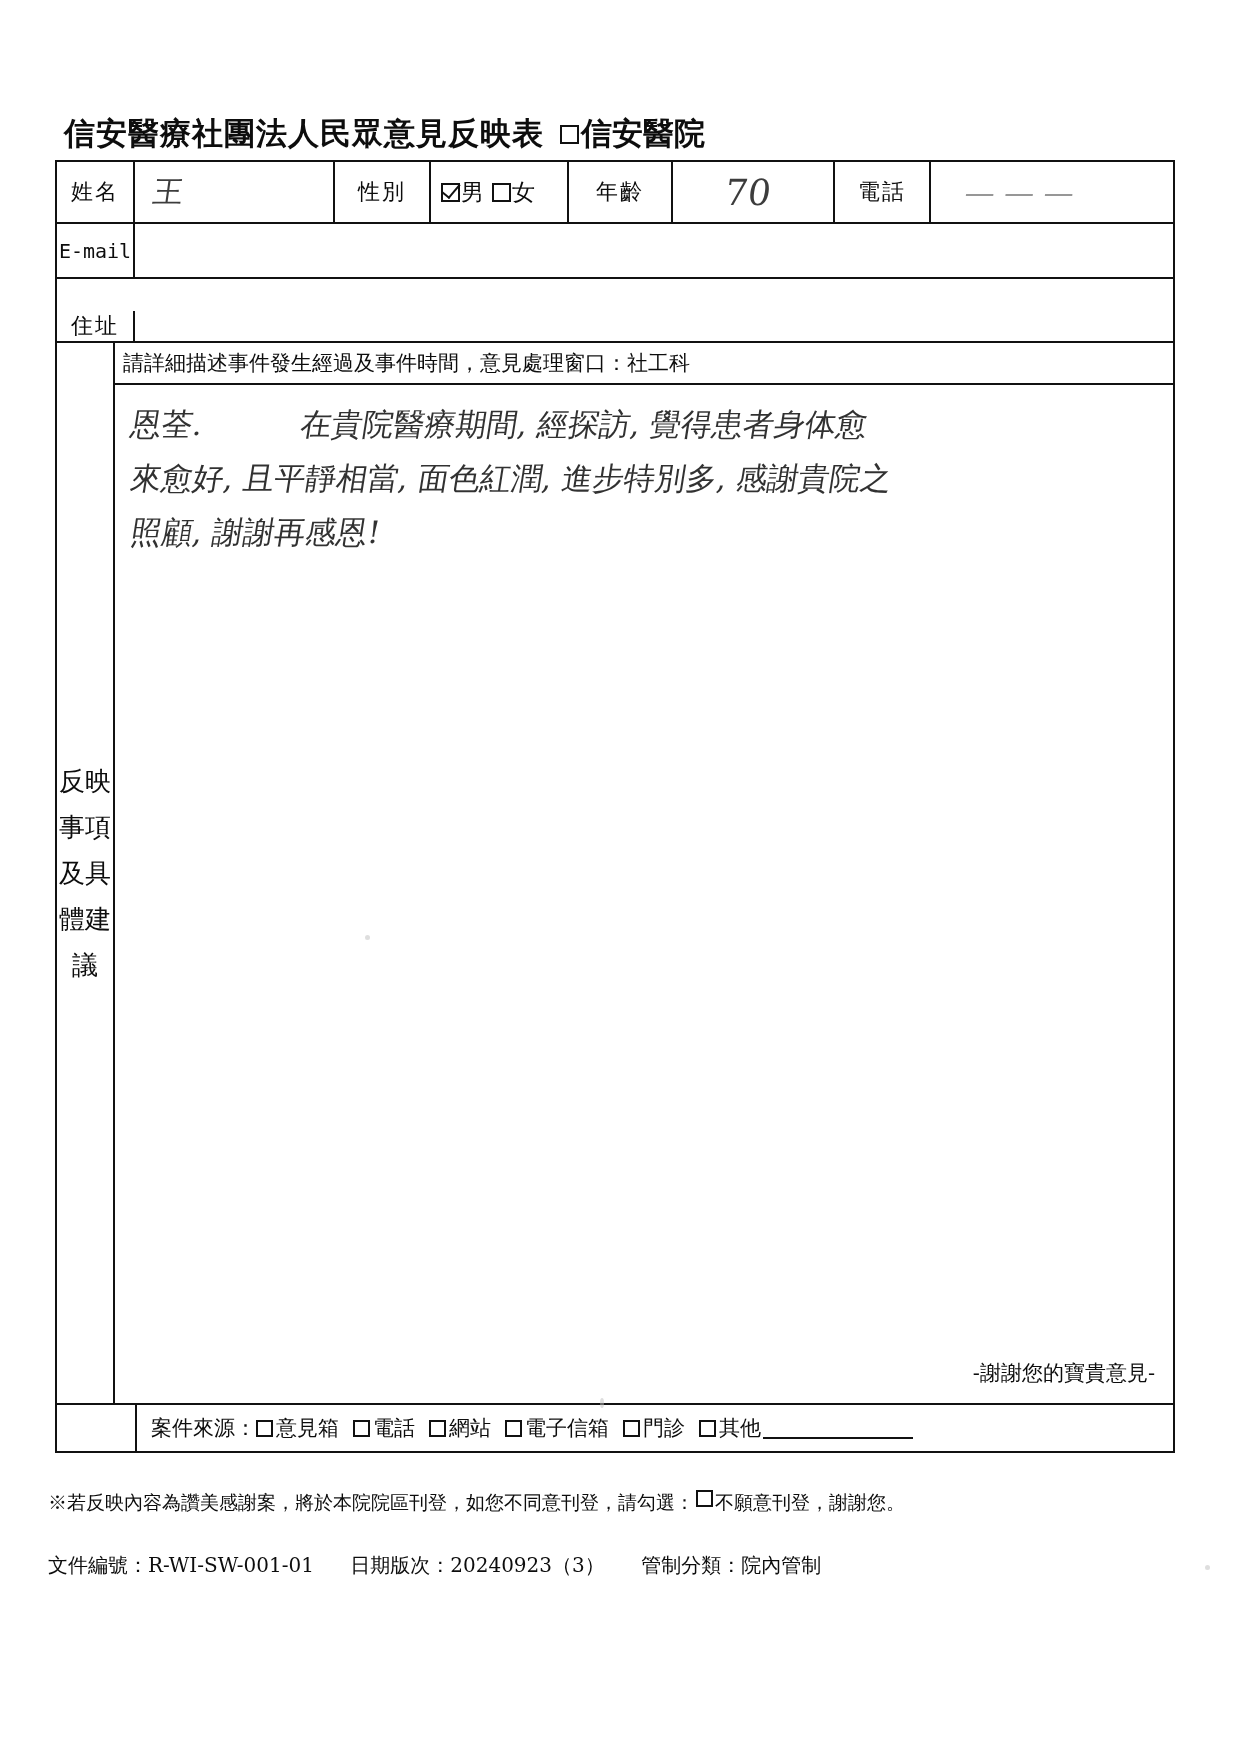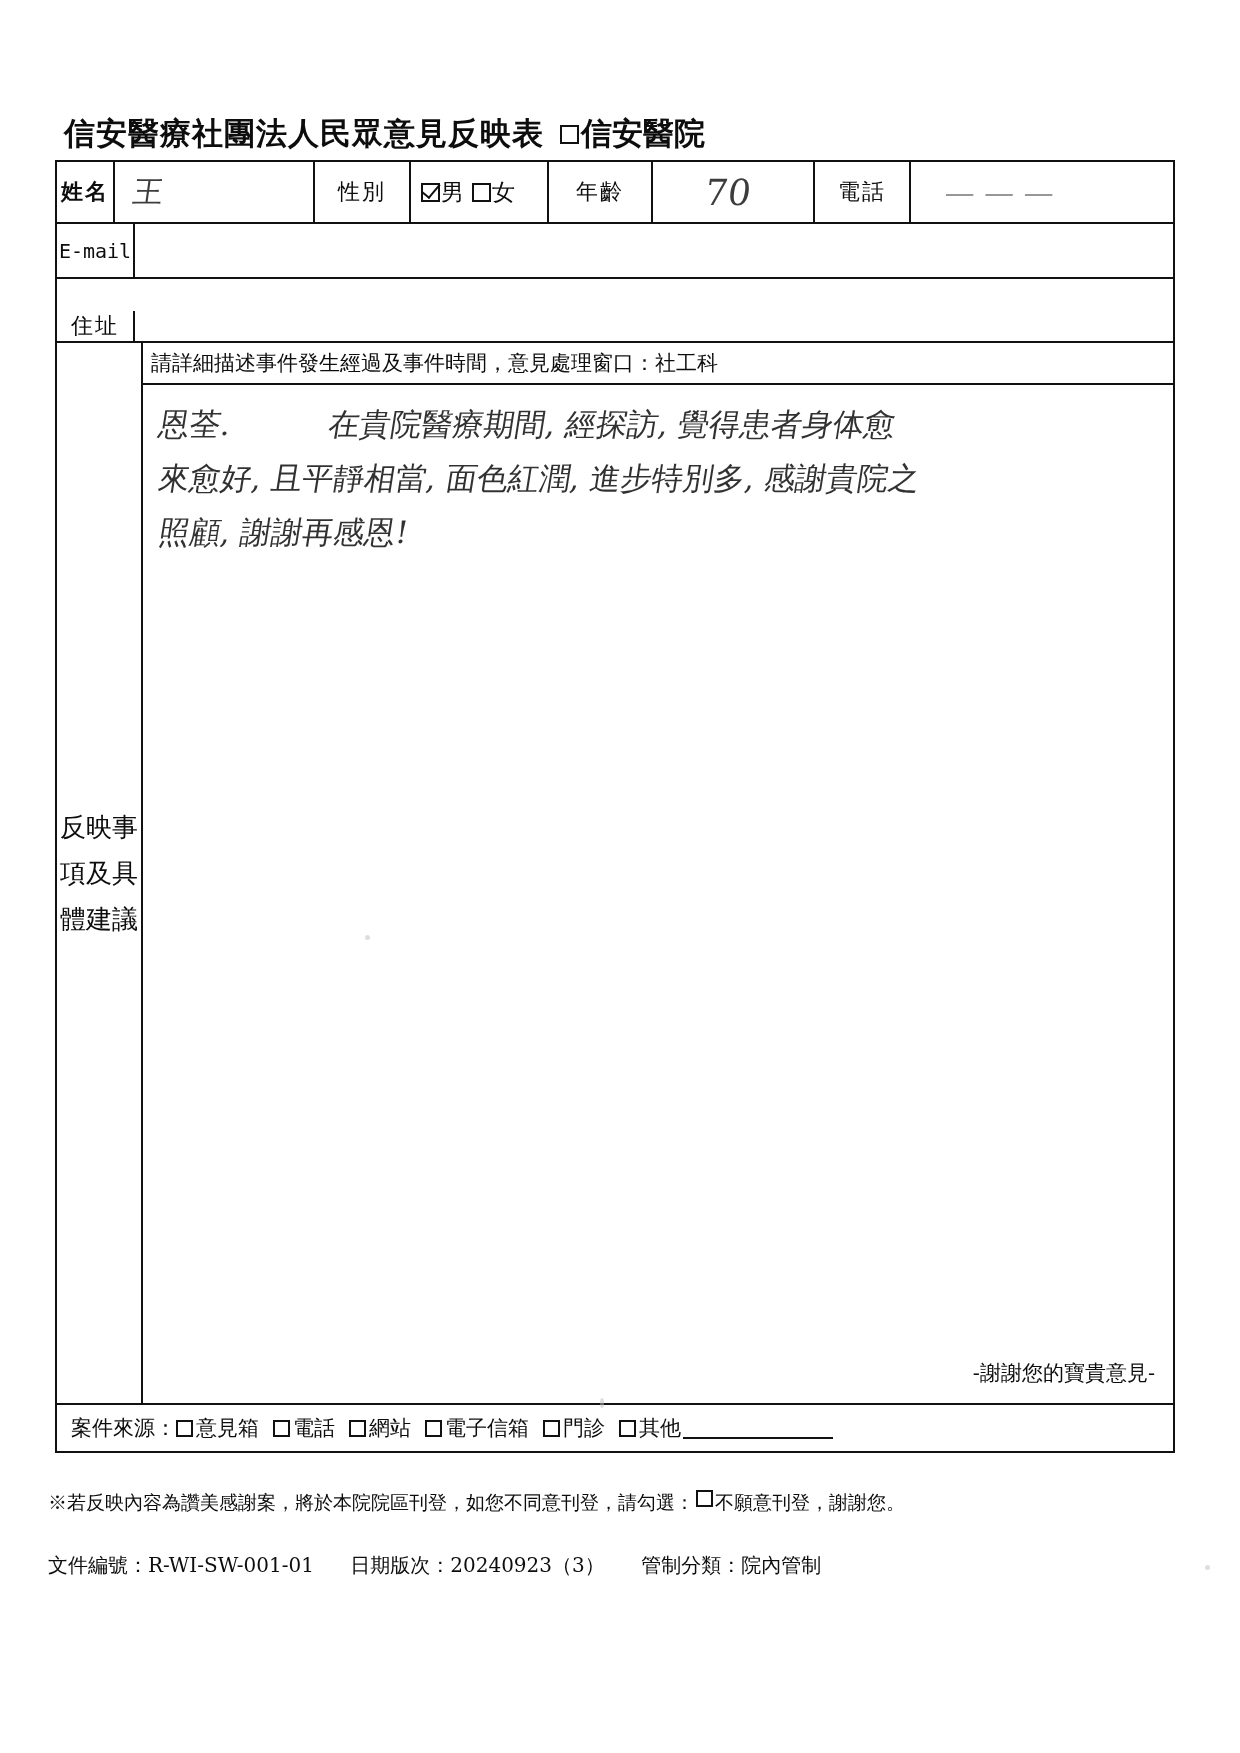--- a/index.html
+++ b/index.html
@@ -60,21 +60,21 @@
   }
   
   .tbl{
     position:absolute;
     left:55px;top:160px;
     width:1120px;
     border:2px solid #111;
     box-sizing:border-box;
   }
   .row{display:flex;border-bottom:2px solid #111;}
-  .row:last-child{border-bottom:none;flex-direction:column;}
+  .row:last-child{border-bottom:none;}
   .cell{
     border-right:2px solid #111;
     box-sizing:border-box;
     display:flex;
     align-items:center;
     position:relative;
   }
   .cell:last-child{border-right:none;}
   .lbl{
     font-family:"DejaVu Serif","Liberation Serif",serif;
@@ -82,21 +82,21 @@
     justify-content:center;
     letter-spacing:2px;
   }
   .lbl-mono{
     font-family:"DejaVu Sans Mono","Liberation Mono",monospace;
     font-size:20px;
     justify-content:center;
   }
   
   .r1{height:60px;}
-  .c-name-l{width:58px;font-weight:bold;}
+  .c-name-l{width:78px;}
   .c-name-v{width:200px;}
   .c-sex-l{width:96px;}
   .c-sex-v{width:138px;padding-left:10px;}
   .c-age-l{width:104px;}
   .c-age-v{width:162px;}
   .c-tel-l{width:96px;}
   .c-tel-v{flex:1;}
   .sex-opts{display:flex;align-items:center;font-family:"DejaVu Serif","Liberation Serif",serif;font-size:23px;}
   .sex-opts .cbox{margin-right:1px;}
   .sex-opts .gap{width:8px;display:inline-block;}
@@ -112,21 +112,21 @@
   
   .r2{height:53px;}
   .c-email-l{width:78px;}
   .c-email-v{flex:1;}
   .r3{height:62px;align-items:flex-end;}
   .c-addr-l{width:78px;}
   .c-addr-v{flex:1;}
   
   .r4{height:1060px;}
   .c-side{
-    width:86px;
+    width:58px;
     border-right:2px solid #111;
     display:flex;
     align-items:center;
     justify-content:flex-start;
     box-sizing:border-box;
   }
   .side-text{
     font-family:"DejaVu Serif","Liberation Serif",serif;
     font-size:26px;
     line-height:46px;

